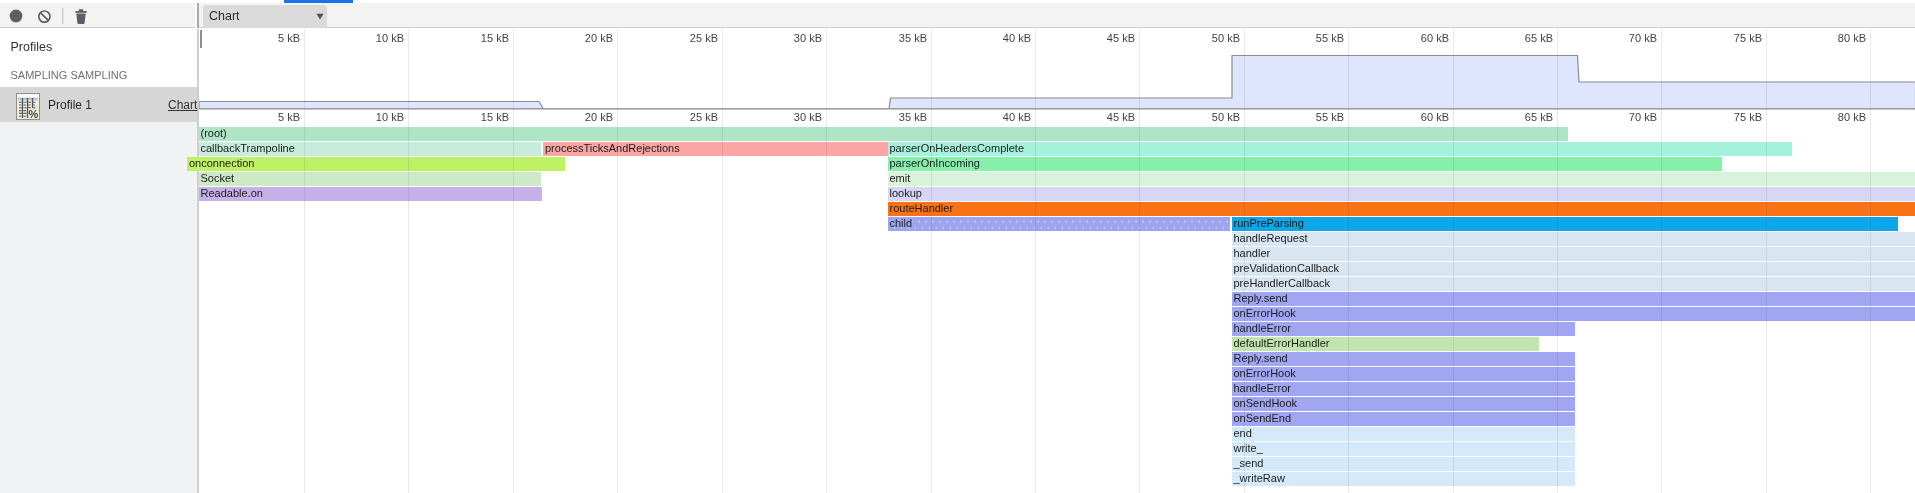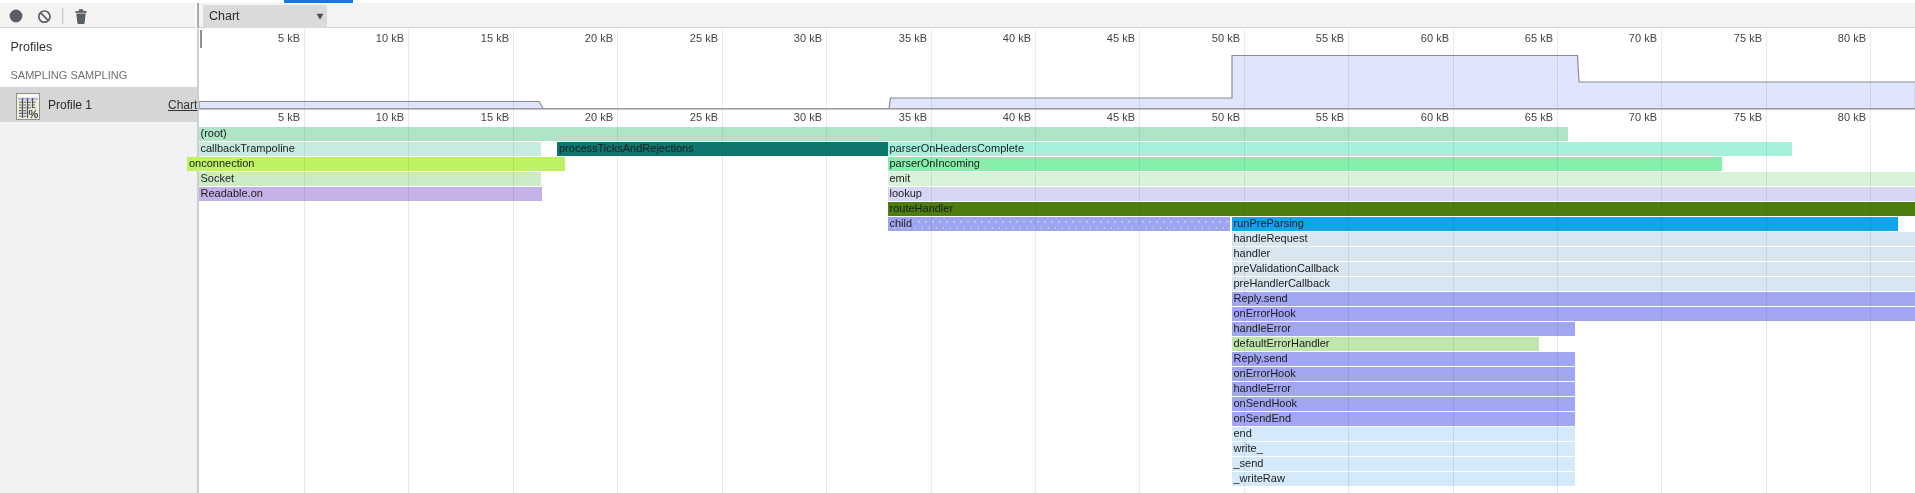--- a/index.html
+++ b/index.html
@@ -135,29 +135,29 @@
 <div class="lbl" style="left:1180px;top:110.5px">50 kB</div>
 <div class="lbl" style="left:1284px;top:110.5px">55 kB</div>
 <div class="lbl" style="left:1389px;top:110.5px">60 kB</div>
 <div class="lbl" style="left:1493px;top:110.5px">65 kB</div>
 <div class="lbl" style="left:1597px;top:110.5px">70 kB</div>
 <div class="lbl" style="left:1702px;top:110.5px">75 kB</div>
 <div class="lbl" style="left:1806px;top:110.5px">80 kB</div>
 
 <div class="bar" style="left:198.5px;top:127px;width:1369px;background:#aee5c6">(root)</div>
 <div class="bar" style="left:198.5px;top:142px;width:342.5px;background:#c7ecdd">callbackTrampoline</div>
-<div class="bar" style="left:557px;top:142px;width:376px;background:#0f766e">processTicksAndRejections</div>
+<div class="bar" style="left:543px;top:142px;width:376px;background:#fca5a5">processTicksAndRejections</div>
 <div class="bar" style="left:887.5px;top:142px;width:904px;background:#a4f2dc">parserOnHeadersComplete</div>
 <div class="bar" style="left:187px;top:157px;width:378px;background:#bef264">onconnection</div>
 <div class="bar" style="left:887.5px;top:157px;width:834px;background:#86efac">parserOnIncoming</div>
 <div class="bar" style="left:198.5px;top:172px;width:342.5px;background:#cdeac7">Socket</div>
 <div class="bar" style="left:887.5px;top:172px;width:1027.5px;background:#d9f2da">emit</div>
 <div class="bar" style="left:198.5px;top:187px;width:343.5px;background:#c5b1e8">Readable.on</div>
 <div class="bar" style="left:887.5px;top:187px;width:1027.5px;background:#d8d6f5">lookup</div>
-<div class="bar" style="left:887.5px;top:202px;width:1027.5px;background:#4d7c0f">routeHandler</div>
+<div class="bar" style="left:887.5px;top:202px;width:1027.5px;background:#f97316">routeHandler</div>
 <div class="bar" style="left:887.5px;top:217px;width:342.5px;background-color:#9fa4f0;background-image:radial-gradient(circle at 3px 4.5px,rgba(199,238,243,0.65) 0,rgba(199,238,243,0.65) 0.7px,rgba(0,0,0,0) 1.3px),radial-gradient(circle at 6.5px 10.5px,rgba(199,238,243,0.65) 0,rgba(199,238,243,0.65) 0.7px,rgba(0,0,0,0) 1.3px);background-size:7px 13.7px">child</div>
 <div class="bar" style="left:1231.5px;top:217px;width:666px;background:#0ea5e9">runPreParsing</div>
 <div class="bar" style="left:1231.5px;top:232px;width:683.5px;background:#d8e6f2">handleRequest</div>
 <div class="bar" style="left:1231.5px;top:247px;width:683.5px;background:#d8e6f2">handler</div>
 <div class="bar" style="left:1231.5px;top:262px;width:683.5px;background:#d8e6f2">preValidationCallback</div>
 <div class="bar" style="left:1231.5px;top:277px;width:683.5px;background:#d8e6f2">preHandlerCallback</div>
 <div class="bar" style="left:1231.5px;top:292px;width:683.5px;background:#a1a6f3">Reply.send</div>
 <div class="bar" style="left:1231.5px;top:307px;width:683.5px;background:#a1a6f3">onErrorHook</div>
 <div class="bar" style="left:1231.5px;top:322px;width:343px;background:#a1a6f3">handleError</div>
 <div class="bar" style="left:1231.5px;top:337px;width:307px;background:#c0e6ae">defaultErrorHandler</div>

